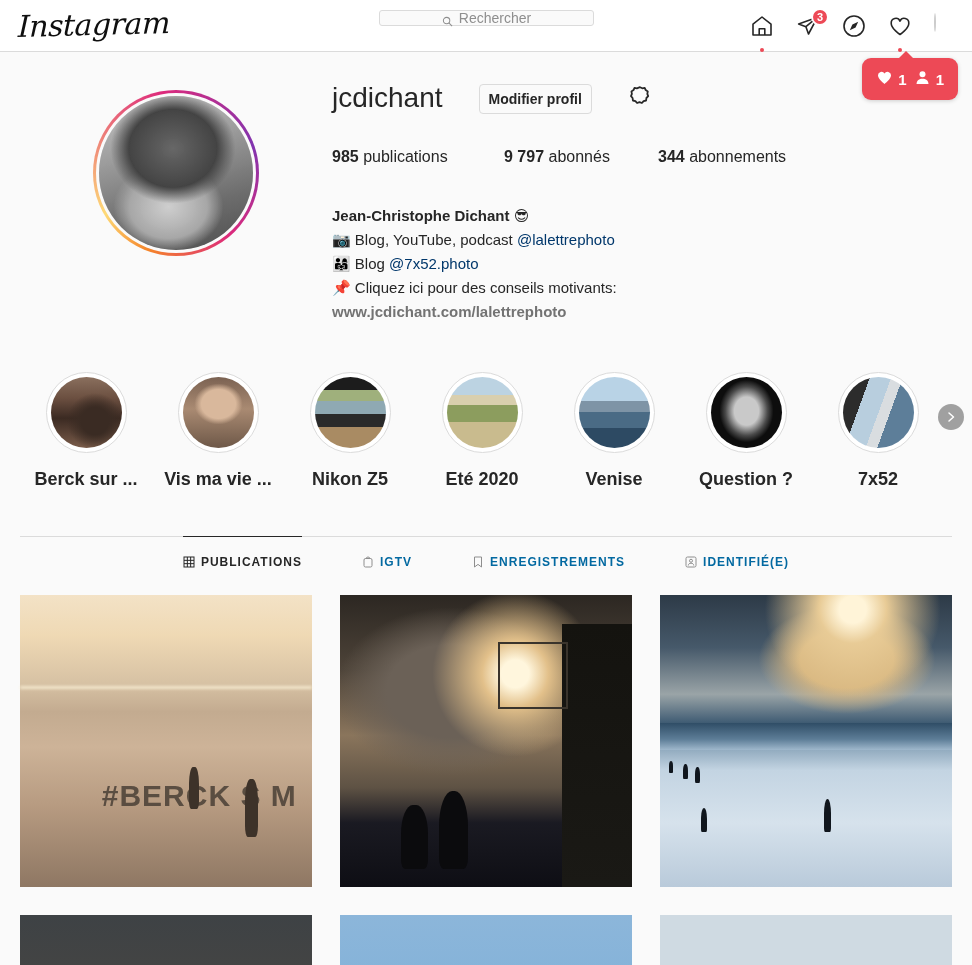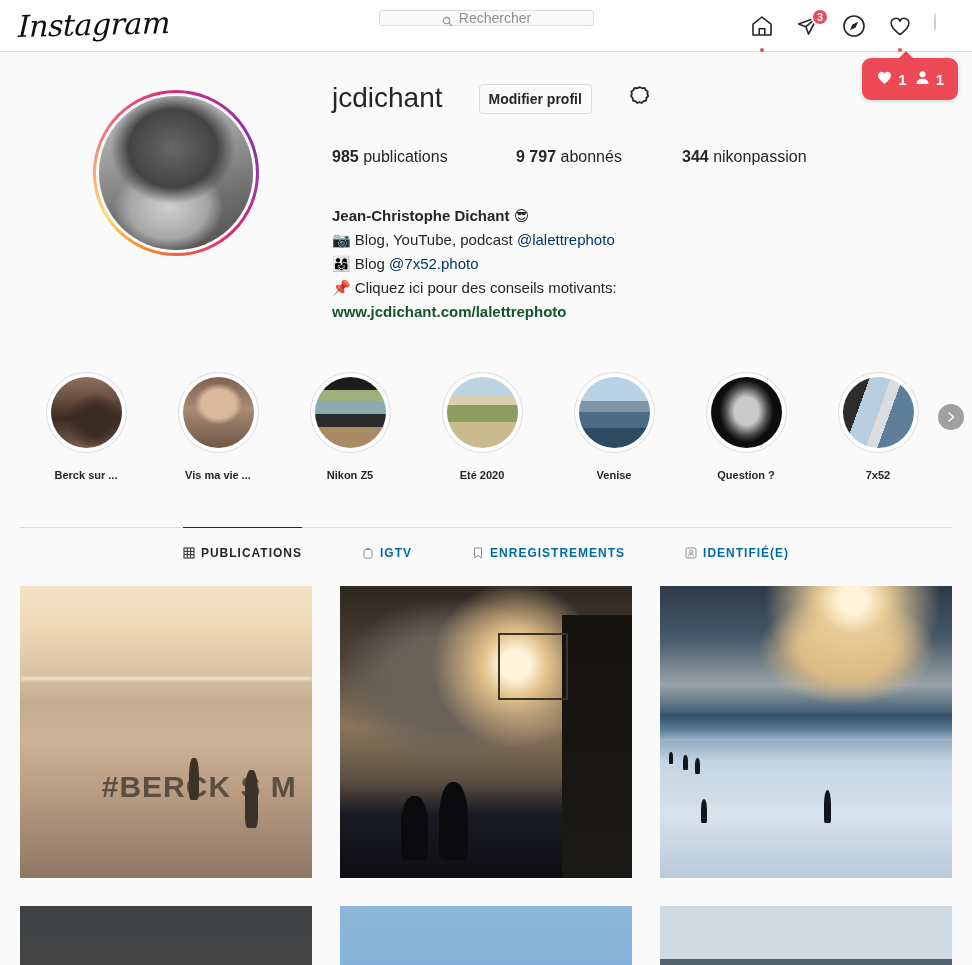--- a/index.html
+++ b/index.html
@@ -172,36 +172,36 @@
     font-weight: 600;
     color: #262626;
     cursor: pointer;
     font-family: "Liberation Sans", sans-serif;
     line-height: 18px;
   }
   .gear-btn { width: 24px; height: 24px; cursor: pointer; display:block; }
 
   .stats {
     display: flex;
-    gap: 16px;
+    gap: 4px;
     margin-top: 28px;
     font-size: 16px;
     color: #262626;
   }
   .stat { margin-right: 40px; }
   .stat b { font-weight: 600; }
   .stat-1 { min-width: 128px; }
   .stat-2 { min-width: 110px; }
 
   .bio { margin-top: 38px; font-size: 15px; line-height: 24px; color: #262626; }
   .bio-name { font-weight: 600; }
   .emoji { font-family: "DejaVu Sans", sans-serif; }
   .fr-tag { font-size: 11px; letter-spacing: .3px; color: #262626; vertical-align: 1px;}
   .mention { color: #00376b; }
-  .bio-link { color: #14532d; font-weight: 600; text-decoration: none; }
+  .bio-link { color: #737373; font-weight: 600; text-decoration: none; }
 
   
   .highlights {
     position: relative;
     display: flex;
     padding: 48px 20px 0 20px;
     gap: 0;
   }
   .hl {
     width: 132px;
@@ -213,21 +213,21 @@
   .hl-ring {
     width: 81px; height: 81px;
     border-radius: 50%;
     border: 1px solid #dbdbdb;
     padding: 4px;
     background: #fff;
   }
   .hl-img { width: 100%; height: 100%; border-radius: 50%; }
   .hl-label {
     margin-top: 16px;
-    font-size: 11px;
+    font-size: 18px;
     font-weight: 600;
     color: #262626;
     max-width: 120px;
     overflow: hidden;
     white-space: nowrap;
     text-align: center;
   }
   .hl-next {
     position: absolute;
     right: 8px; top: 80px;
@@ -480,21 +480,21 @@
         <span class="stat stat-1">
           <b>985</b>
           <span>publications</span>
         </span>
         <span class="stat stat-2">
           <b>9 797</b>
           <span>abonnés</span>
         </span>
         <span class="stat">
           <b>344</b>
-          <span>nikonpassion</span>
+          <span>abonnements</span>
         </span>
       </div>
 
       <div class="bio">
         <div>
           <span class="bio-name">Jean-Christophe Dichant</span>
           <span class="emoji">😎</span>
         </div>
         <div>
           <span class="emoji">📷</span>

